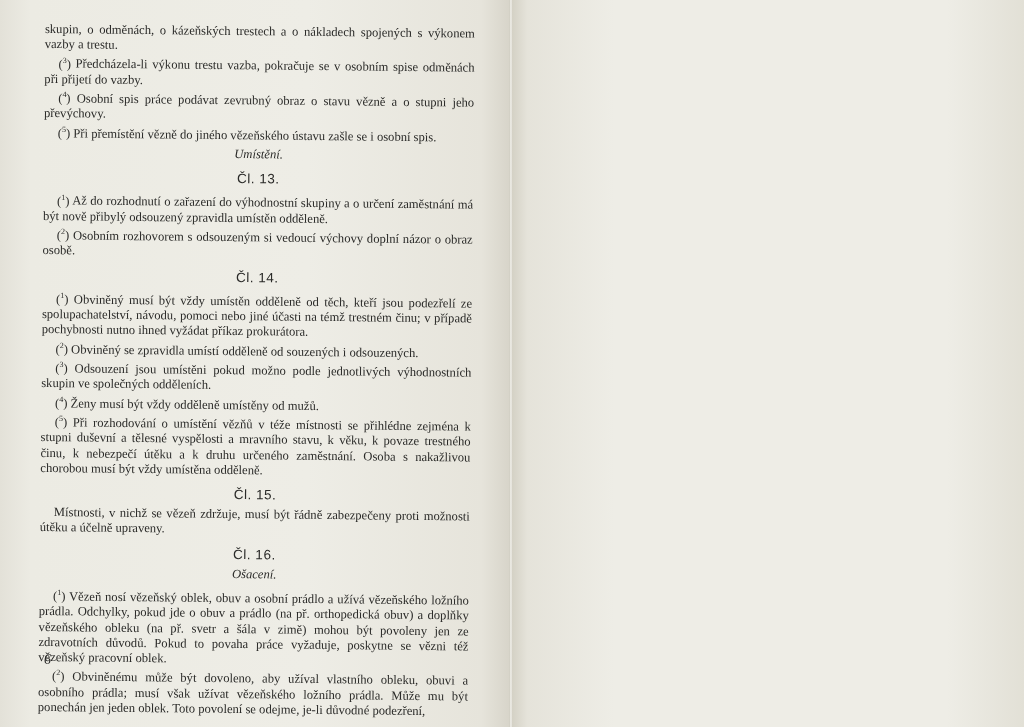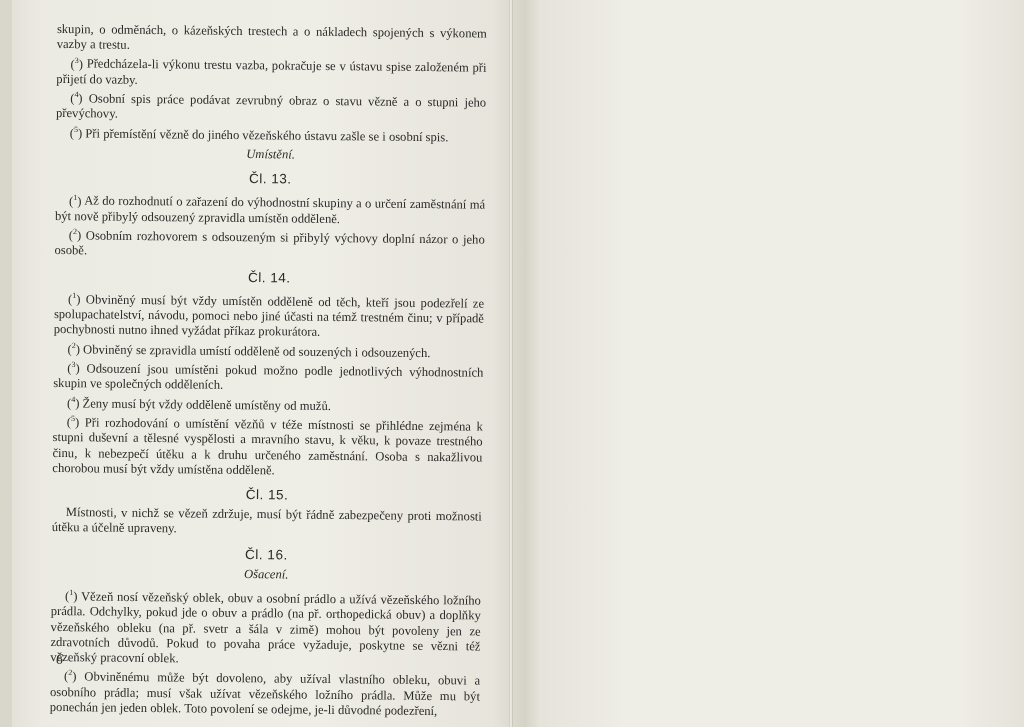--- a/index.html
+++ b/index.html
@@ -1,44 +1,44 @@
 <!DOCTYPE html>
 <html><head>
 <meta charset="utf-8">
 <style>
   html,body{margin:0;padding:0;}
   body{width:1024px;height:727px;background:#d9d6cc;position:relative;overflow:hidden;
        font-family:"Liberation Serif","DejaVu Serif",serif;color:#2a2a28;}
-  .page{position:absolute;top:0;height:727px;box-sizing:border-box;margin-left:12px;}
+  .page{position:absolute;top:0;height:727px;box-sizing:border-box;}
   .page-left{left:0;width:512px;background:linear-gradient(90deg,#e3e1d8 0%,#ecebe3 6%,#eeede6 60%,#e6e4db 94%,#d6d3c8 100%);}
   .page-right{left:512px;width:512px;background:linear-gradient(90deg,#d4d1c5 0%,#e5e3da 3%,#eeede6 20%,#eeede6 85%,#e2e0d6 100%);}
   .gutter{position:absolute;left:509px;top:0;width:4px;height:727px;background:linear-gradient(90deg,#c8c5b8,#f4f3ee,#bdb9ab);}
   .text{position:absolute;font-size:12.6px;line-height:15.2px;text-align:justify;}
   .left-text{left:45px;top:22px;width:430px;transform:rotate(0.6deg);transform-origin:left top;}
   p{margin:0;text-indent:14px;}
   p.cont{text-indent:0;}
   .sup{font-size:8px;vertical-align:super;}
   .art{text-align:center;font-family:"Liberation Sans","DejaVu Sans",sans-serif;font-size:13.5px;letter-spacing:0.5px;margin:9px 0 5px 0;}
   .subtitle{text-align:center;font-style:italic;margin:4px 0 5px 0;}
   .pnum{position:absolute;font-size:14px;}
   .pnum-left{left:44px;top:652px;font-style:italic;}
 </style>
 </head>
 <body>
 
 <div class="page page-left">
   <div class="text left-text">
       <p class="cont"><span>skupin, o odměnách, o kázeňských trestech a o nákladech spojených s výkonem vazby a trestu.</span></p>
-      <p><span>(<span class="sup">3</span>) </span><span>Předcházela-li výkonu trestu vazba, pokračuje se v ústavu spise založeném při přijetí do vazby.</span></p>
+      <p><span>(<span class="sup">3</span>) </span><span>Předcházela-li výkonu trestu vazba, pokračuje se v osobním spise odměnách při přijetí do vazby.</span></p>
       <p><span>(<span class="sup">4</span>) </span><span>Osobní spis práce podávat zevrubný obraz o stavu vězně a o stupni jeho převýchovy.</span></p>
       <p><span>(<span class="sup">5</span>) </span><span>Při přemístění vězně do jiného vězeňského ústavu zašle se i osobní spis.</span></p>
       <div class="subtitle">Umístění.</div>
       <div class="art">Čl. 13.</div>
       <p><span>(<span class="sup">1</span>) </span><span>Až do rozhodnutí o zařazení do výhodnostní skupiny a o určení zaměstnání má být nově přibylý odsouzený zpravidla umístěn odděleně.</span></p>
-      <p><span>(<span class="sup">2</span>) </span><span>Osobním rozhovorem s odsouzeným si přibylý výchovy doplní názor o jeho osobě.</span></p>
+      <p><span>(<span class="sup">2</span>) </span><span>Osobním rozhovorem s odsouzeným si vedoucí výchovy doplní názor o obraz osobě.</span></p>
       <div class="art">Čl. 14.</div>
       <p><span>(<span class="sup">1</span>) </span><span>Obviněný musí být vždy umístěn odděleně od těch, kteří jsou podezřelí ze spolupachatelství, návodu, pomoci nebo jiné účasti na témž trestném činu; v případě pochybnosti nutno ihned vyžádat příkaz prokurátora.</span></p>
       <p><span>(<span class="sup">2</span>) </span><span>Obviněný se zpravidla umístí odděleně od souzených i odsouzených.</span></p>
       <p><span>(<span class="sup">3</span>) </span><span>Odsouzení jsou umístěni pokud možno podle jednotlivých výhodnostních skupin ve společných odděleních.</span></p>
       <p><span>(<span class="sup">4</span>) </span><span>Ženy musí být vždy odděleně umístěny od mužů.</span></p>
       <p><span>(<span class="sup">5</span>) </span><span>Při rozhodování o umístění vězňů v téže místnosti se přihlédne zejména k stupni duševní a tělesné vyspělosti a mravního stavu, k věku, k povaze trestného činu, k nebezpečí útěku a k druhu určeného zaměstnání. Osoba s nakažlivou chorobou musí být vždy umístěna odděleně.</span></p>
       <div class="art">Čl. 15.</div>
       <p><span>Místnosti, v nichž se vězeň zdržuje, musí být řádně zabezpečeny proti možnosti útěku a účelně upraveny.</span></p>
       <div class="art">Čl. 16.</div>
       <div class="subtitle">Ošacení.</div>

